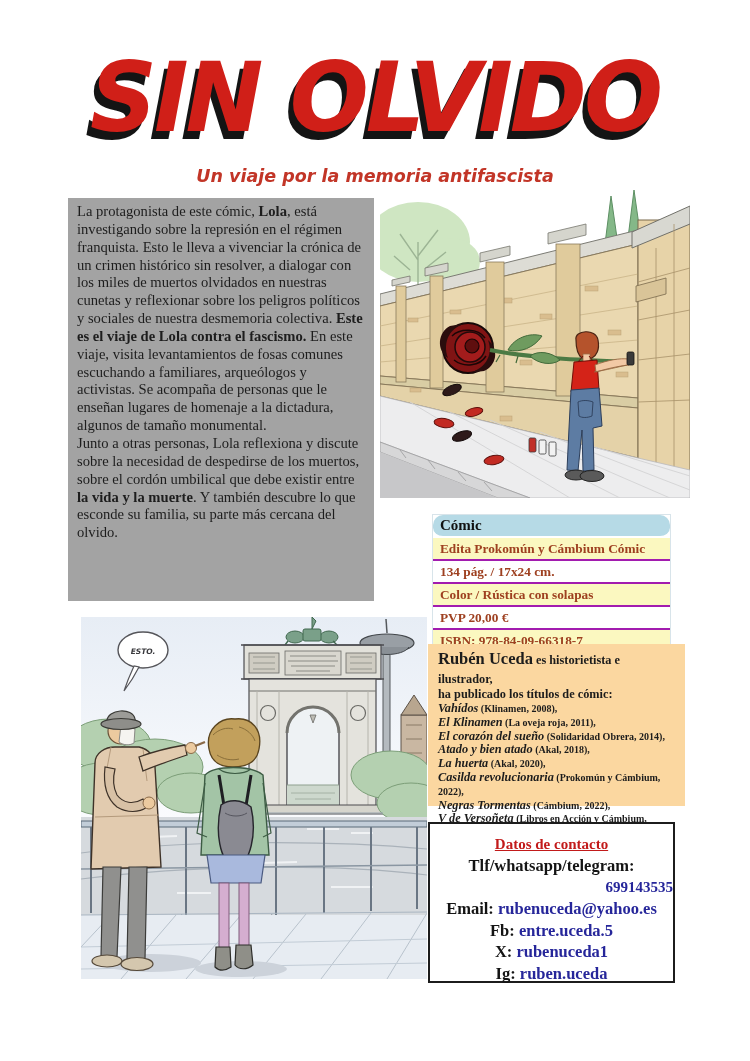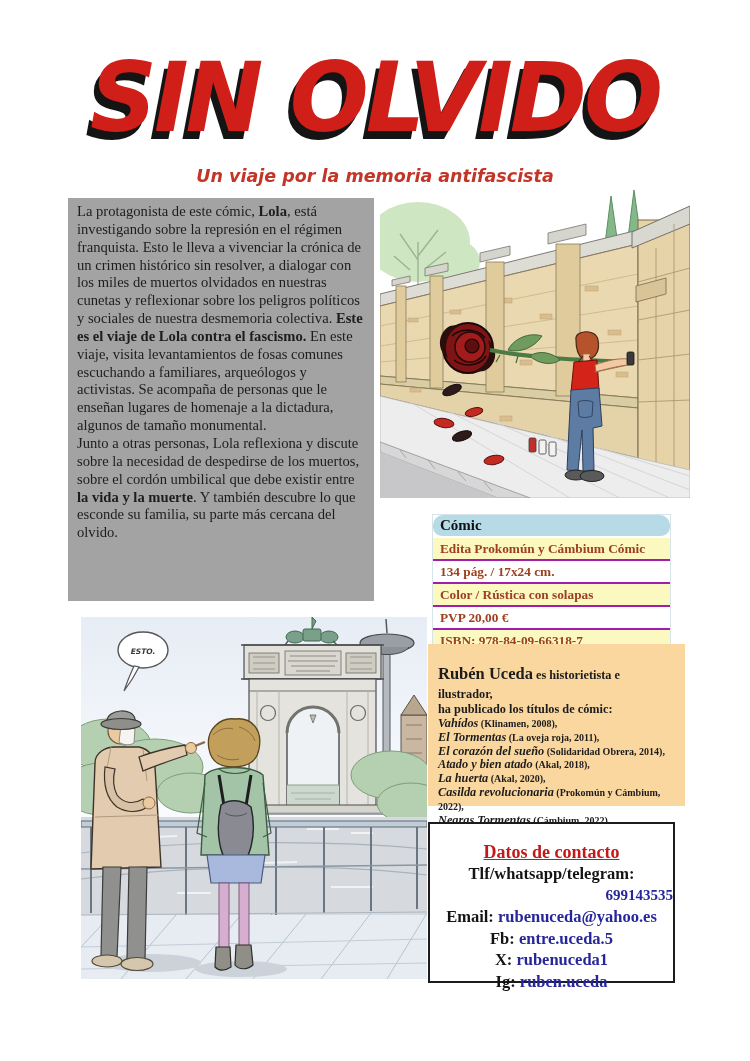--- a/index.html
+++ b/index.html
@@ -31,32 +31,32 @@
   .comic-info{position:absolute;left:432px;top:514px;width:237px;
               border:1px solid #d8e4ea;background:#ffffff;}
   .comic-info .hdr{background:#b6dae6;color:#111;font-weight:bold;font-size:15px;
                    padding:2px 7px;border-bottom:2px solid #fff;border-radius:10px;}
   .info-row{color:#9e4020;font-weight:bold;font-size:13.3px;padding:2.5px 7px;
             border-bottom:2px solid #a21caf;background:#fbf8c0;}
   .info-row:nth-child(even){background:#ffffff;}
 
   
   .author{position:absolute;left:428px;top:644px;width:257px;height:162px;
-          background:#fbd7a0;box-sizing:border-box;padding:20px 10px;color:#1c1c1c;}
+          background:#fbd7a0;box-sizing:border-box;padding:5px 10px;color:#1c1c1c;}
   .author .name{font-weight:bold;font-size:16.5px;}
   .author .intro,.author .line2{font-size:12.3px;font-weight:bold;}
   .work-line{font-size:12.3px;line-height:13.8px;font-weight:bold;}
   .work-line i{font-style:italic;}
   .work-line .pub{font-size:10px;font-weight:bold;}
 
   
   .contact{position:absolute;left:428px;top:822px;width:247px;height:161px;
            box-sizing:border-box;border:2.5px solid #1c1c1c;background:#fff;
            text-align:center;padding-top:9px;font-weight:bold;color:#141414;}
-  .contact .c-title{font-size:18px;color:#c21a1a;text-decoration:underline;line-height:22px;margin-top:8px;}
+  .contact .c-title{font-size:15px;color:#c21a1a;text-decoration:underline;line-height:22px;}
   .contact .c-line{font-size:16.5px;line-height:21.5px;}
   .contact .phone{font-size:15px;color:#26269a;text-align:right;}
   .contact .val{color:#26269a;}
 </style>
 </head>
 <body>
 
 <div class="page">
 
   <div class="title">SIN OLVIDO</div>
@@ -192,21 +192,21 @@
       </div>
   </div>
 
   <div class="author">
     <div>
       <span class="name">Rubén Uceda</span><span class="intro"> es historietista e ilustrador,</span>
     </div>
     <div class="line2">ha publicado los títulos de cómic:</div>
     <div>
         <div class="work-line"><i>Vahídos</i><span class="pub"> (Klinamen, 2008),</span></div>
-        <div class="work-line"><i>El Tormentas</i><span class="pub"> (La oveja roja, 2011),</span></div>
+        <div class="work-line"><i>El Klinamen</i><span class="pub"> (La oveja roja, 2011),</span></div>
         <div class="work-line"><i>El corazón del sueño</i><span class="pub"> (Solidaridad Obrera, 2014),</span></div>
         <div class="work-line"><i>Atado y bien atado</i><span class="pub"> (Akal, 2018),</span></div>
         <div class="work-line"><i>La huerta</i><span class="pub"> (Akal, 2020),</span></div>
         <div class="work-line"><i>Casilda revolucionaria</i><span class="pub"> (Prokomún y Cámbium, 2022),</span></div>
         <div class="work-line"><i>Negras Tormentas</i><span class="pub"> (Cámbium, 2022),</span></div>
         <div class="work-line"><i>V de Versoñeta</i><span class="pub"> (Libros en Acción y Cámbium, 2023).</span></div>
         <div class="work-line"><i>Antes del futuro</i><span class="pub"> (Cámbium, 2023)</span></div>
       </div>
   </div>
 

